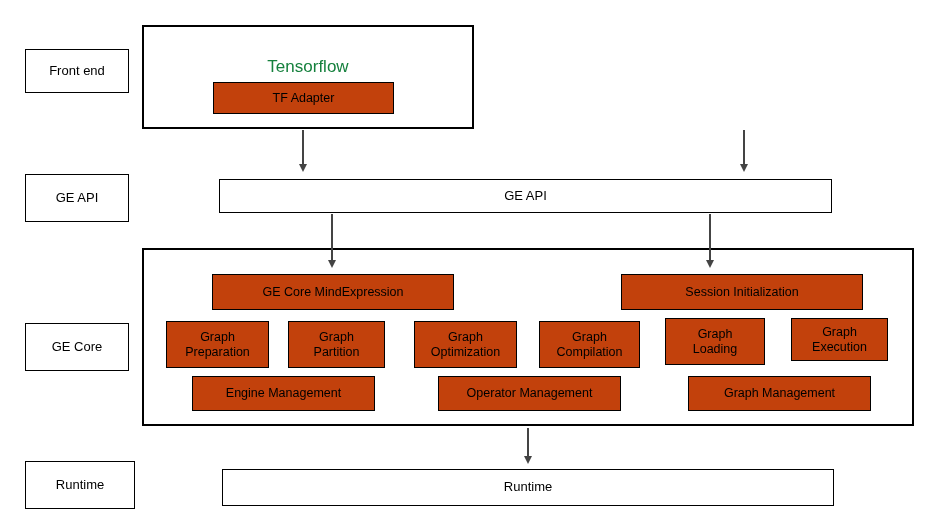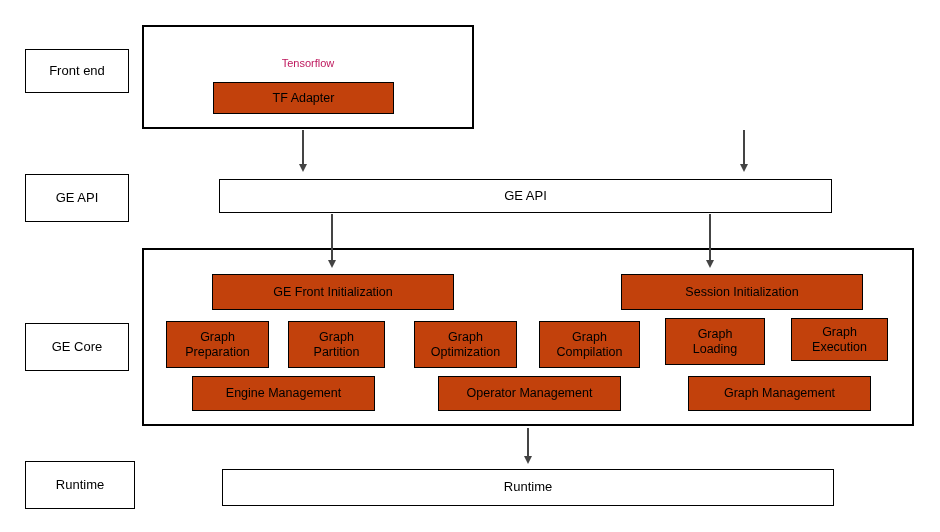--- a/index.html
+++ b/index.html
@@ -33,22 +33,22 @@
   .big-container {
     border: 2px solid #000000;
     align-items: flex-start;
     justify-content: center;
   }
   .container-title {
     position: absolute;
     left: 0;
     right: 0;
     text-align: center;
-    font-size: 11px;
-    color: #be185d;
+    font-size: 17px;
+    color: #15803d;
   }
   .inner-box {
     position: absolute;
     box-sizing: border-box;
     background: #c2410c;
     border: 1px solid #000000;
     display: flex;
     align-items: center;
     justify-content: center;
     text-align: center;
@@ -97,21 +97,21 @@
   </div>
 
 
   <div class="box wide-bar" style="left:219px; top:179px; width:613px; height:34px;">
     <span>GE API</span>
   </div>
 
   <div class="box big-container" style="left:142px; top:248px; width:772px; height:178px;"></div>
 
   <div class="inner-box" style="left:212px; top:274px; width:242px; height:36px;">
-    <span>GE Front Initialization</span>
+    <span>GE Core MindExpression</span>
   </div>
 
   <div class="inner-box" style="left:589px; top:274px; width:242px; height:36px;margin-left:32px;">
     <span>Session Initialization</span>
   </div>
 
   <div class="inner-box" style="left:166px; top:321px; width:103px; height:47px;">
     <span style="white-space:pre-line;">Graph
 Preparation</span>
   </div>

